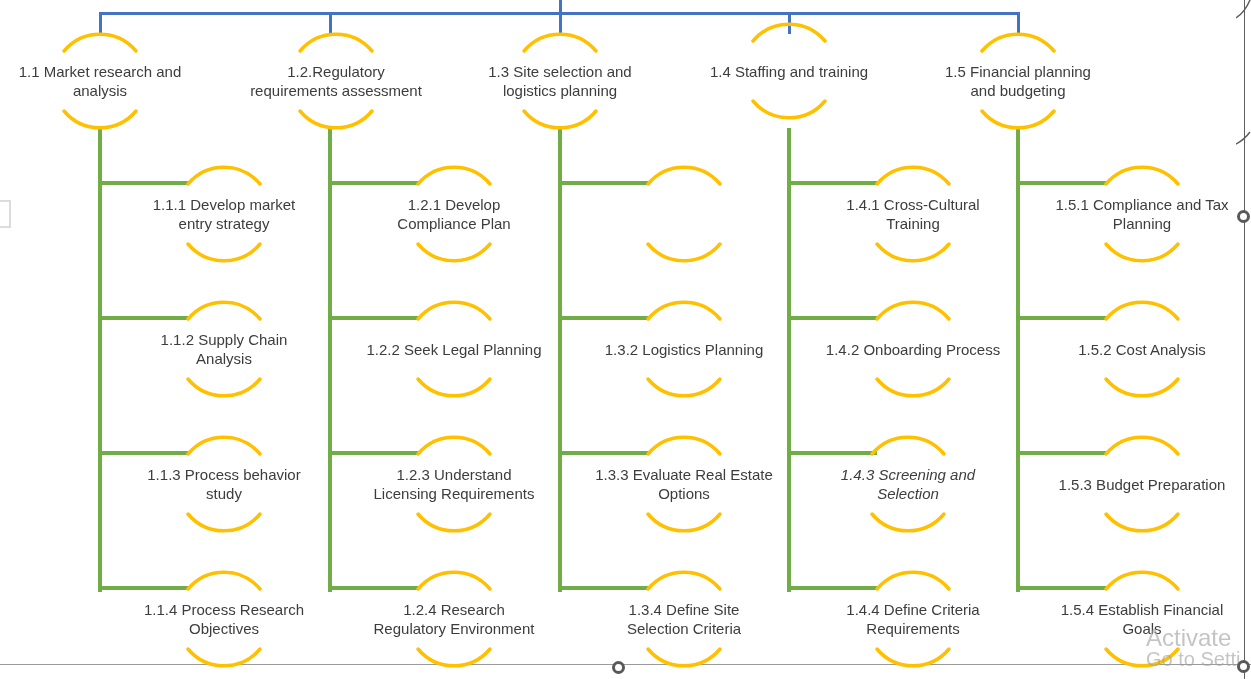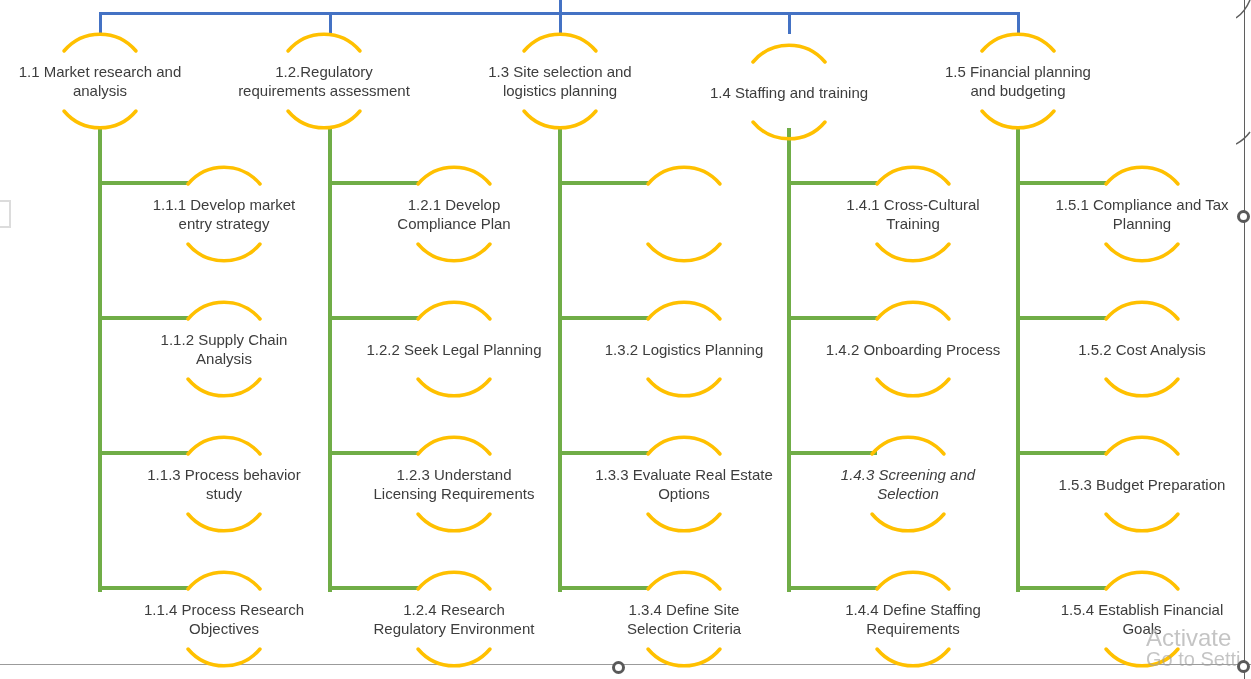--- a/index.html
+++ b/index.html
@@ -84,21 +84,21 @@
       <div class="node" style="left: 164px; top: 569px; z-index: 3;">
         <svg width="120" height="100" viewBox="0 0 120 100">
           <path d="M24,20 A47,47 0 0 1 96,20" fill="none" stroke="#FFC000" stroke-width="3.5" stroke-linecap="round"></path>
           <path d="M24,80 A47,47 0 0 0 96,80" fill="none" stroke="#FFC000" stroke-width="3.5" stroke-linecap="round"></path>
         </svg>
         <div class="node-label">1.1.4 Process Research
 Objectives</div>
       </div>
       <div class="cline" style="left: 329px; top: 12px; width: 3px; height: 22px; background: rgb(68, 114, 196); z-index: 2;"></div>
       <div class="cline" style="left: 328px; top: 128px; width: 4px; height: 464px; background: rgb(112, 173, 71); z-index: 2;"></div>
-      <div class="node" style="left: 264px; top: 31px; z-index: 3;">
+      <div class="node" style="left: 276px; top: 31px; z-index: 3;">
         <svg width="120" height="100" viewBox="0 0 120 100">
           <path d="M24,20 A47,47 0 0 1 96,20" fill="none" stroke="#FFC000" stroke-width="3.5" stroke-linecap="round"></path>
           <path d="M24,80 A47,47 0 0 0 96,80" fill="none" stroke="#FFC000" stroke-width="3.5" stroke-linecap="round"></path>
         </svg>
         <div class="node-label">1.2.Regulatory
 requirements assessment</div>
       </div>
       <div class="cline" style="left: 330px; top: 181px; width: 88px; height: 4px; background: rgb(112, 173, 71); z-index: 2;"></div>
       <div class="node" style="left: 394px; top: 164px; z-index: 3;">
         <svg width="120" height="100" viewBox="0 0 120 100">
@@ -172,21 +172,21 @@
       <div class="node" style="left: 624px; top: 569px; z-index: 3;">
         <svg width="120" height="100" viewBox="0 0 120 100">
           <path d="M24,20 A47,47 0 0 1 96,20" fill="none" stroke="#FFC000" stroke-width="3.5" stroke-linecap="round"></path>
           <path d="M24,80 A47,47 0 0 0 96,80" fill="none" stroke="#FFC000" stroke-width="3.5" stroke-linecap="round"></path>
         </svg>
         <div class="node-label">1.3.4 Define Site
 Selection Criteria</div>
       </div>
       <div class="cline" style="left: 788px; top: 12px; width: 3px; height: 22px; background: rgb(68, 114, 196); z-index: 2;"></div>
       <div class="cline" style="left: 787px; top: 128px; width: 4px; height: 464px; background: rgb(112, 173, 71); z-index: 2;"></div>
-      <div class="node" style="left: 729px; top: 42px; z-index: 3;">
+      <div class="node" style="left: 729px; top: 21px; z-index: 3;">
         <svg width="120" height="100" viewBox="0 0 120 100">
           <path d="M24,20 A47,47 0 0 1 96,20" fill="none" stroke="#FFC000" stroke-width="3.5" stroke-linecap="round"></path>
           <path d="M24,80 A47,47 0 0 0 96,80" fill="none" stroke="#FFC000" stroke-width="3.5" stroke-linecap="round"></path>
         </svg>
         <div class="node-label">1.4 Staffing and training</div>
       </div>
       <div class="cline" style="left: 789px; top: 181px; width: 88px; height: 4px; background: rgb(112, 173, 71); z-index: 2;"></div>
       <div class="node" style="left: 853px; top: 164px; z-index: 3;">
         <svg width="120" height="100" viewBox="0 0 120 100">
           <path d="M24,20 A47,47 0 0 1 96,20" fill="none" stroke="#FFC000" stroke-width="3.5" stroke-linecap="round"></path>
@@ -211,21 +211,21 @@
         </svg>
         <div class="node-label">1.4.3  Screening and
 Selection</div>
       </div>
       <div class="cline" style="left: 789px; top: 586px; width: 88px; height: 4px; background: rgb(112, 173, 71); z-index: 2;"></div>
       <div class="node" style="left: 853px; top: 569px; z-index: 3;">
         <svg width="120" height="100" viewBox="0 0 120 100">
           <path d="M24,20 A47,47 0 0 1 96,20" fill="none" stroke="#FFC000" stroke-width="3.5" stroke-linecap="round"></path>
           <path d="M24,80 A47,47 0 0 0 96,80" fill="none" stroke="#FFC000" stroke-width="3.5" stroke-linecap="round"></path>
         </svg>
-        <div class="node-label">1.4.4 Define Staffing
+        <div class="node-label">1.4.4 Define Criteria
 Requirements</div>
       </div>
       <div class="cline" style="left: 1017px; top: 12px; width: 3px; height: 22px; background: rgb(68, 114, 196); z-index: 2;"></div>
       <div class="cline" style="left: 1016px; top: 128px; width: 4px; height: 464px; background: rgb(112, 173, 71); z-index: 2;"></div>
       <div class="node" style="left: 958px; top: 31px; z-index: 3;">
         <svg width="120" height="100" viewBox="0 0 120 100">
           <path d="M24,20 A47,47 0 0 1 96,20" fill="none" stroke="#FFC000" stroke-width="3.5" stroke-linecap="round"></path>
           <path d="M24,80 A47,47 0 0 0 96,80" fill="none" stroke="#FFC000" stroke-width="3.5" stroke-linecap="round"></path>
         </svg>
         <div class="node-label">1.5 Financial planning

